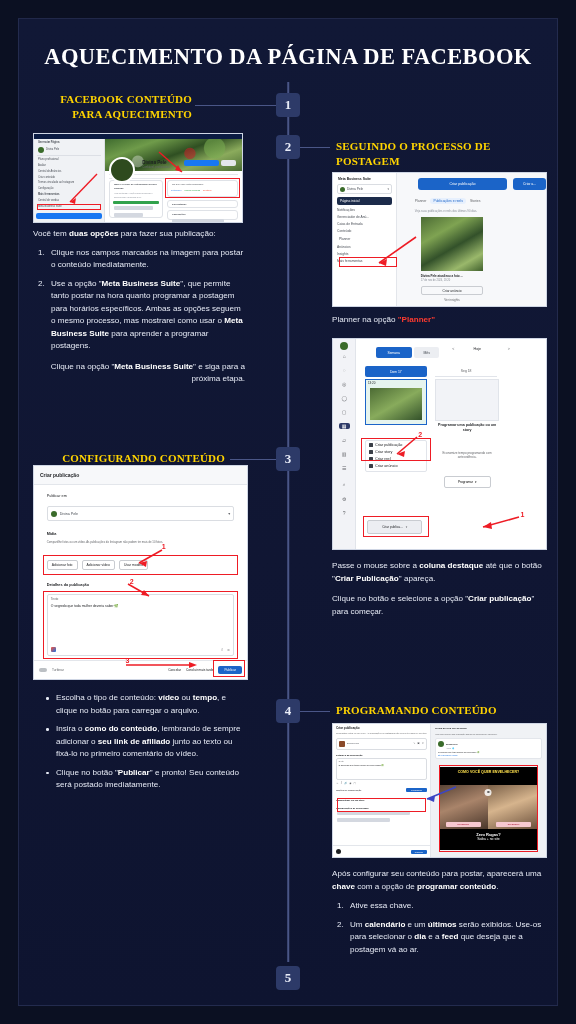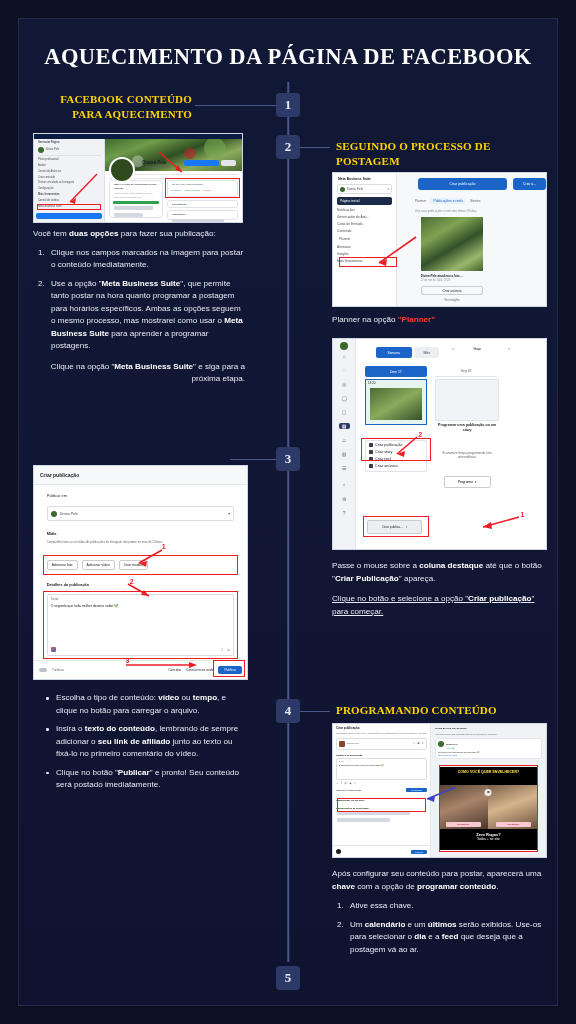--- a/index.html
+++ b/index.html
@@ -428,25 +428,26 @@
       <polygon points="64,115 72,112 71,118" fill="#ee1c25"></polygon>
       <line x1="186" y1="178" x2="150" y2="188" stroke="#ee1c25" stroke-width="1.6"></line>
       <polygon points="150,188 158,183 159,190" fill="#ee1c25"></polygon>
     </svg>
   </div>
 
   <div class="copy" style="left:332px; top:560px; width:215px;">
     <p>
       <span>Passe o mouse sobre a </span><b>coluna destaque</b><span> até que o botão "</span><b>Criar Publicação</b><span>" apareça.</span>
     </p>
-    <p style="margin-top:8px;text-decoration:underline;">
+    <p style="margin-top:8px;">
       <span>Clique no botão e selecione a opção "</span><b>Criar publicação</b><span>" para começar.</span>
     </p>
   </div>
 
+  <div class="sec-head right-align" style="left:60px; top:451px; width:165px;">CONFIGURANDO CONTEÚDO</div>
 
   <div class="shot" style="left:33px; top:465px; width:215px; height:215px;">
     <div style="position:absolute;left:0;right:0;top:0;height:9%;background:#f7f8fa;border-bottom:1px solid #e3e6eb;display:flex;align-items:center;padding-left:6px;">
       <span style="font-size:5px;font-weight:bold;color:#1c1e21;">Criar publicação</span>
     </div>
 
     <div style="position:absolute;left:6%;top:13%;font-size:3.8px;color:#1c1e21;">Publicar em</div>
     <div style="position:absolute;left:6%;top:19%;width:88%;height:7%;border:1px solid #dadde2;border-radius:2px;display:flex;align-items:center;gap:3px;padding:0 3px;">
       <span style="width:6px;height:6px;border-radius:50%;background:#3a6b2a;"></span>
       <span style="font-size:3.6px;color:#4a4f57;">Divina Pele</span>
@@ -496,21 +497,21 @@
       <polygon points="163,199 155,196 155,202" fill="#ee1c25"></polygon>
     </svg>
   </div>
 
   <div class="copy" style="left:36px; top:692px; width:212px;">
     <ul class="copy-list">
       <li>
         <span>Escolha o tipo de conteúdo: </span><b>vídeo</b><span> ou </span><b>tempo</b><span>, e clique no botão para carregar o arquivo.</span>
       </li>
       <li>
-        <span>Insira o </span><b>texto do conteúdo</b><span>, lembrando de sempre adicionar o </span><b>seu link de afiliado</b><span> junto ao texto ou fixá-lo no primeiro comentário do vídeo.</span>
+        <span>Insira o </span><b>como do conteúdo</b><span>, lembrando de sempre adicionar o </span><b>seu link de afiliado</b><span> junto ao texto ou fixá-lo no primeiro comentário do vídeo.</span>
       </li>
       <li>
         <span>Clique no botão "</span><b>Publicar</b><span>" e pronto! Seu conteúdo será postado imediatamente.</span>
       </li>
     </ul>
   </div>
 
   <div class="sec-head" style="left:336px; top:703px; width:200px;">PROGRAMANDO CONTEÚDO</div>
 
   <div class="shot" style="left:332px; top:723px; width:215px; height:135px;">

